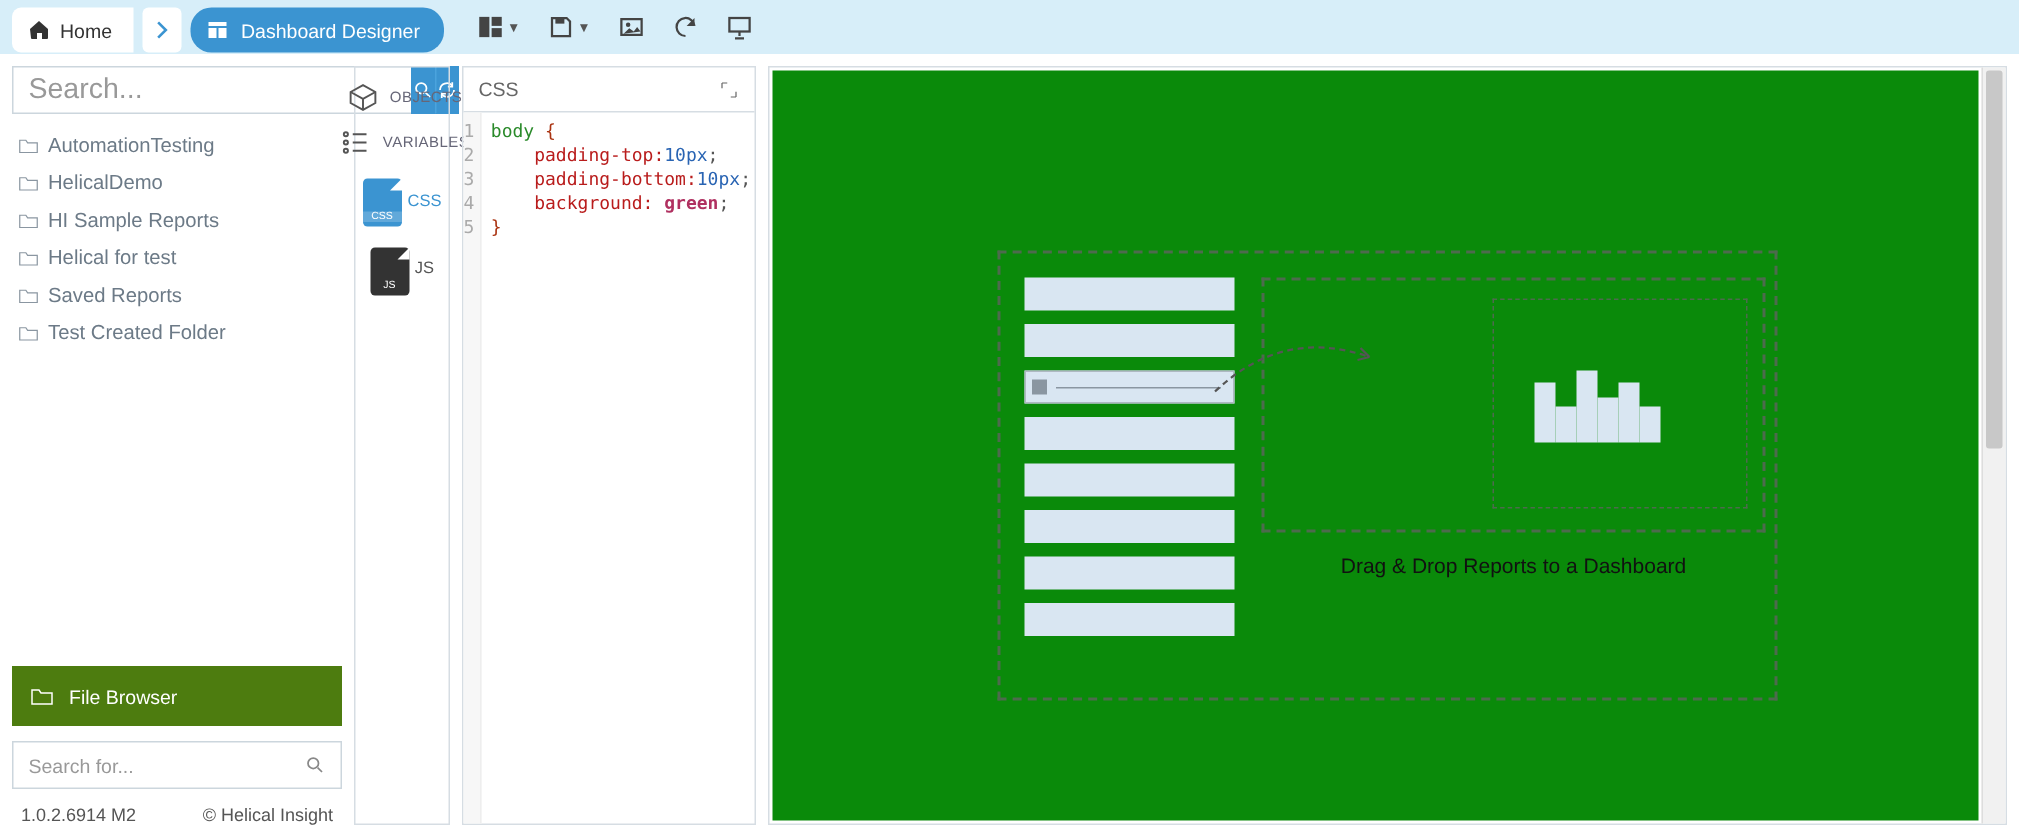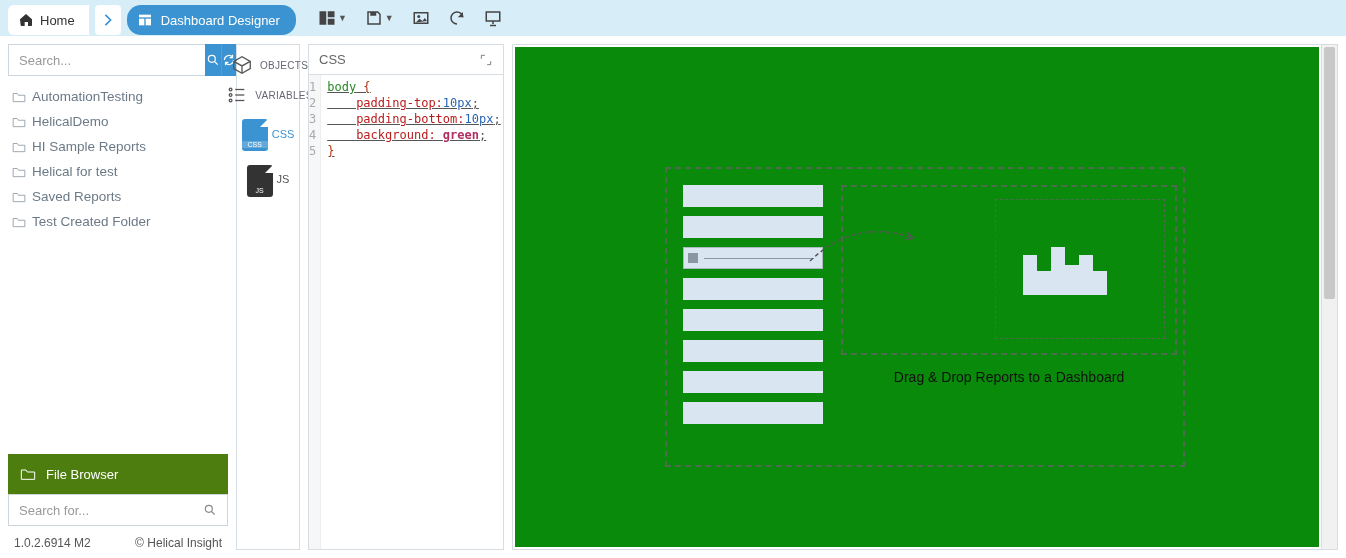--- a/index.html
+++ b/index.html
@@ -81,21 +81,21 @@
 }
 .search-row {
   display: flex;
   height: 32px;
 }
 .search-input {
   flex: 1;
   border: 1px solid #ccd6dd;
   border-right: none;
   padding: 0 10px;
-  font-size: 13px;
+  font-size: 19px;
   color: #737373;
   outline: none;
 }
 .search-input::placeholder { color: #999; }
 .search-btn, .refresh-btn {
   width: 30px;
   background: #3b94d1;
   color: #fff;
   display: flex;
   align-items: center;
@@ -118,20 +118,21 @@
   background: #4d7c0f;
   color: #fff;
   height: 40px;
   display: flex;
   align-items: center;
   padding: 0 12px;
   gap: 10px;
 }
 .file-browser svg { width: 16px; height: 14px; fill: none; stroke: #fff; stroke-width: 1.5; }
 .bottom-search {
+  margin-top: 10px;
   border: 1px solid #ccd6dd;
   height: 32px;
   display: flex;
   align-items: center;
   padding: 0 10px;
   color: #888;
   justify-content: space-between;
 }
 .bottom-search input {
   border: none;
@@ -235,21 +236,21 @@
 }
 .gutter {
   width: 22px;
   background: #f7f7f7;
   color: #aaa;
   text-align: right;
   padding: 4px 4px 0 0;
   border-right: 1px solid #eee;
 }
 .gutter div { height: 16px; line-height: 16px; }
-.code { padding: 4px 6px 0 6px; text-decoration: underline; }
+.code { padding: 4px 6px 0 6px; }
 .code div { height: 16px; line-height: 16px; white-space: pre; }
 .tok-sel { color: #2a8a2a; }
 .tok-brace { color: #a31; }
 .tok-prop { color: #b91c1c; text-align: right; }
 .tok-val { color: #2964b3; }
 .tok-kw { color: #b03060; font-weight: bold; }
 
 .canvas-col {
   flex: 1;
   border: 1px solid #d6dde3;

